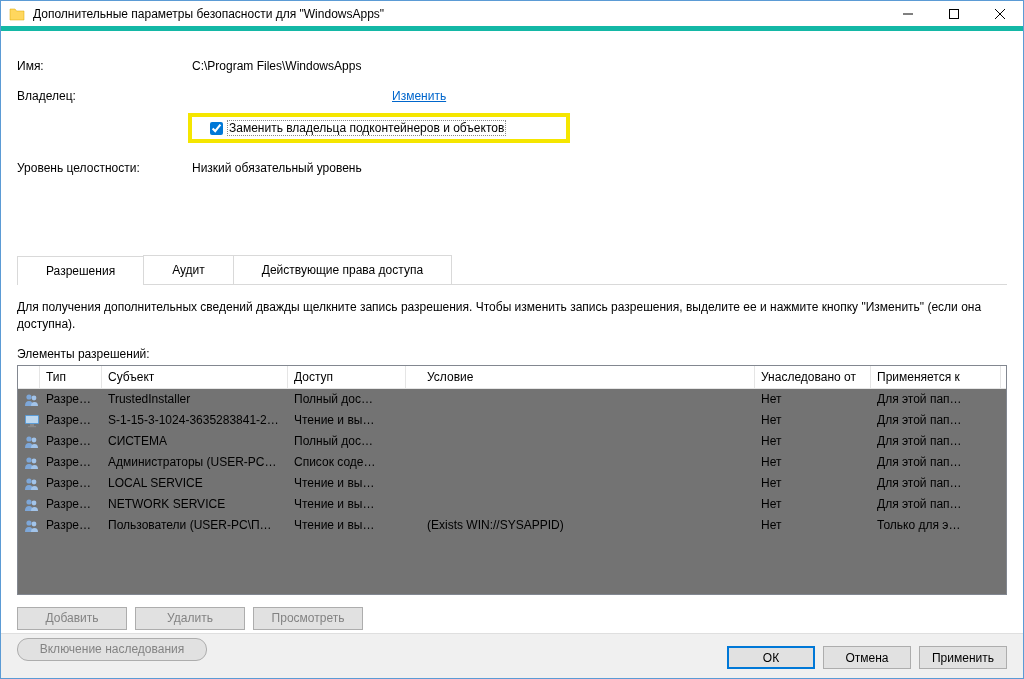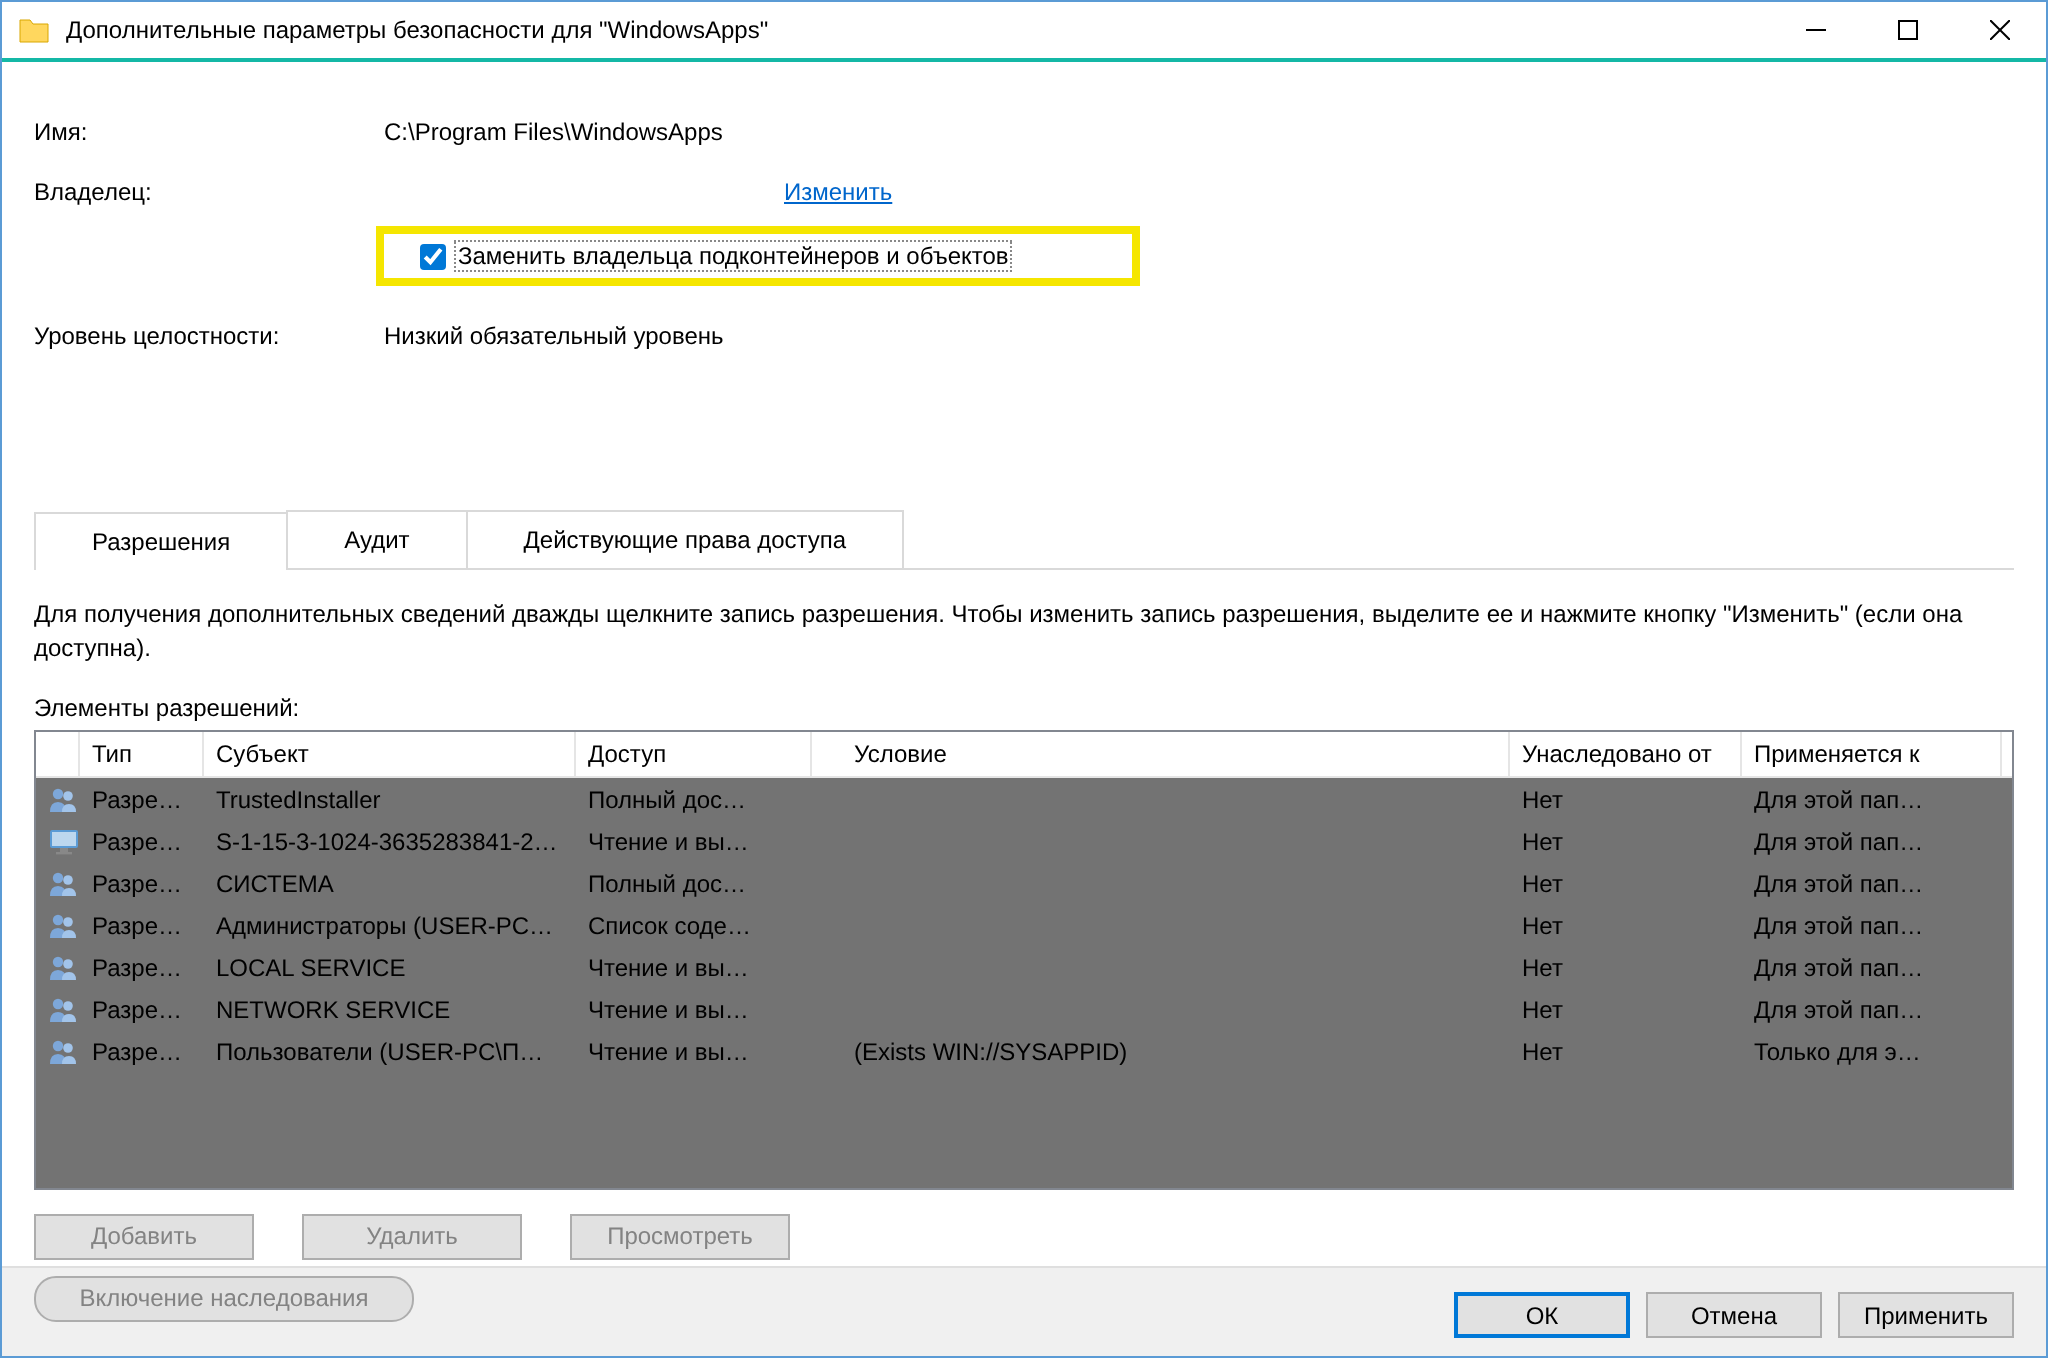--- a/index.html
+++ b/index.html
@@ -1,17 +1,17 @@
 <!DOCTYPE html>
 <html><head>
 <meta charset="utf-8">
 <style>
   * { box-sizing: border-box; margin: 0; padding: 0; }
   body { font-family: "Segoe UI", Tahoma, sans-serif; font-size: 12px; background: #fff; width: 1024px; height: 679px; overflow: hidden; border: 1px solid #5b9bd5; }
-  .titlebar { height: 30px; background: #fff; display: flex; align-items: center; padding: 0 0 0 8px; border-bottom: 2px solid #14b8a6; }
+  .titlebar { height: 30px; background: #fff; display: flex; align-items: center; padding: 0 0 0 8px; border-bottom: 5px solid #14b8a6; }
   .titlebar .folder-icon { width: 16px; height: 14px; margin-right: 8px; }
   .titlebar .title { flex: 1; font-size: 12px; color: #000; }
   .titlebar .win-controls { display: flex; }
   .titlebar .win-btn { width: 46px; height: 30px; display: flex; align-items: center; justify-content: center; font-size: 14px; color: #000; }
   .content { padding: 20px 16px 0 16px; height: 602px; display: flex; flex-direction: column; }
   .info-rows { margin-bottom: 18px; }
   .info-row { display: flex; align-items: center; min-height: 30px; }
   .info-label { width: 175px; color: #000; font-size: 12px; }
   .info-value { color: #000; font-size: 12px; }
   .change-link { color: #0066cc; text-decoration: underline; cursor: pointer; margin-left: 200px; }
@@ -29,23 +29,23 @@
   .perm-header .col, .perm-row .col { padding: 4px 6px; font-size: 12px; overflow: hidden; text-overflow: ellipsis; white-space: nowrap; }
   .perm-header .col { color: #000; border-right: 1px solid #e5e5e5; }
   .col-icon { width: 22px; text-align: center; }
   .col-type { width: 62px; }
   .col-subject { width: 186px; }
   .col-access { width: 118px; }
   .col-condition { width: 334px; margin-left: 15px; }
   .col-inherited { width: 116px; }
   .col-applies { width: 130px; }
   .perm-body { }
-  .perm-row { display: flex; height: 21px; align-items: flex-start; }
+  .perm-row { display: flex; height: 21px; align-items: center; }
   .perm-row .col-icon svg { vertical-align: middle; }
-  .action-buttons { display: flex; gap: 24px; margin-top: 12px; }
+  .action-buttons { display: flex; gap: 8px; margin-top: 12px; }
   .btn { min-width: 110px; height: 23px; font-size: 12px; border: 1px solid #adadad; background: #e1e1e1; color: #838383; padding: 0 12px; cursor: default; }
   .footer { border-top: 1px solid #dfdfdf; padding: 12px 16px; display: flex; justify-content: flex-end; gap: 8px; background: #f0f0f0; height: 49px; }
   .footer .btn { min-width: 88px; height: 23px; color: #000; background: #e1e1e1; border: 1px solid #adadad; }
   .footer .btn.primary { border: 2px solid #0078d7; }
 </style>
 </head>
 <body>
 
 <div class="titlebar">
   <span class="folder-icon">

